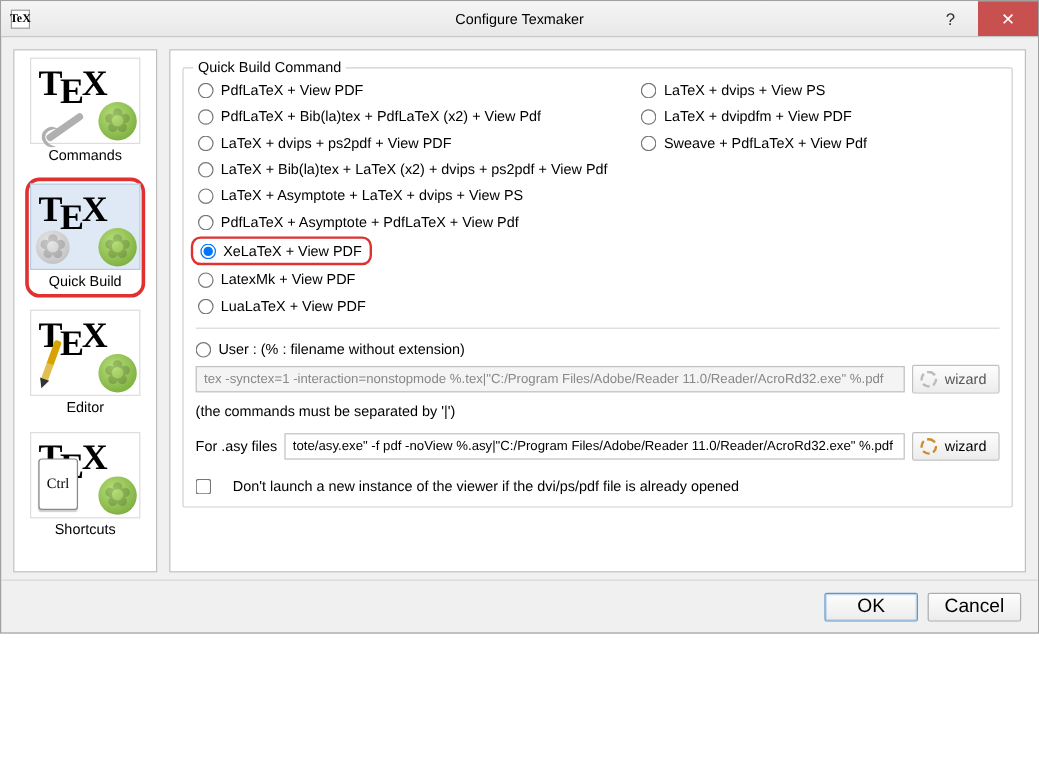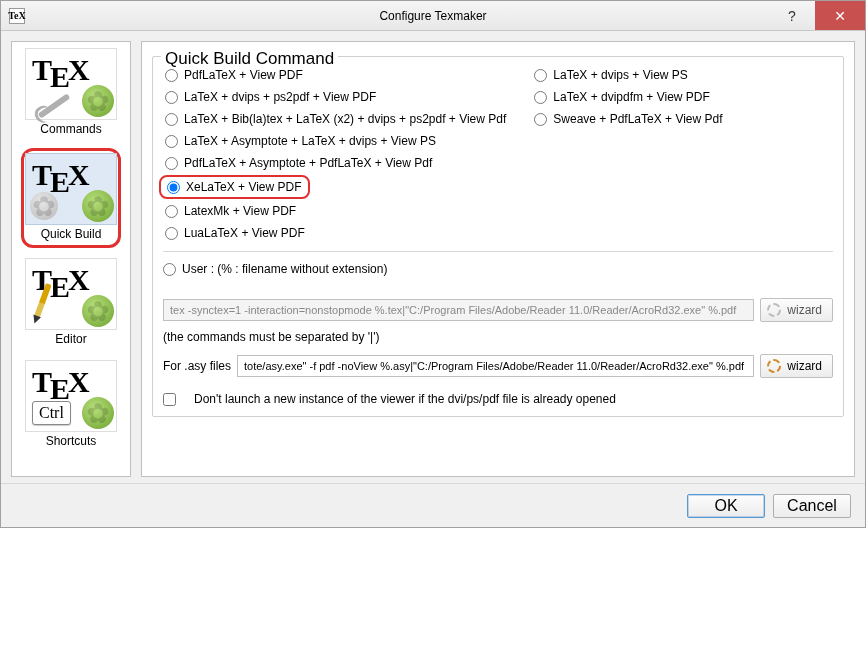--- a/index.html
+++ b/index.html
@@ -118,22 +118,22 @@
   }
   .tex-text .e { position: relative; top: 7px; }
   .tex-text .x { position: relative; }
   .ctrl-box {
     position: absolute;
     bottom: 6px; left: 6px;
     background: #fff;
     border: 1px solid #888;
     border-radius: 3px;
     font-family: "Segoe UI";
-    font-size: 16px;
-    padding: 2px 6px;
+    font-size: 12px;
+    padding: 13px 6px;
     box-shadow: 0 1px 1px rgba(0,0,0,.2);
   }
   .overlay-icon {
     position: absolute;
     bottom: 2px;
     width: 32px; height: 32px;
     display: flex;
     align-items: center;
     justify-content: center;
     font-size: 24px;
@@ -206,21 +206,21 @@
     border-radius: 2px;
     padding: 10px 10px 10px 10px;
     position: relative;
     margin-top: 6px;
   }
   .group > .legend {
     position: absolute;
     top: -8px; left: 8px;
     background: #fff;
     padding: 0 4px;
-    font-size: 17px;
+    font-size: 12px;
   }
   .radio-cols {
     display: flex;
     gap: 24px;
   }
   .radio-col {
     display: flex;
     flex-direction: column;
     gap: 6px;
   }
@@ -382,20 +382,24 @@
         <span class="legend">Quick Build Command</span>
 
         <div class="radio-cols">
           <div class="radio-col">
             <div class="radio-row">
               <input type="radio" name="qb" style="">
               <label>PdfLaTeX + View PDF</label>
             </div>
             <div class="radio-row">
               <input type="radio" name="qb" style="">
+              <label>PdfLaTeX + Bib(la)tex + PdfLaTeX (x2) + View Pdf</label>
+            </div>
+            <div class="radio-row">
+              <input type="radio" name="qb" style="">
               <label>LaTeX + dvips + ps2pdf + View PDF</label>
             </div>
             <div class="radio-row">
               <input type="radio" name="qb" style="">
               <label>LaTeX + Bib(la)tex + LaTeX (x2) + dvips + ps2pdf + View Pdf</label>
             </div>
             <div class="radio-row">
               <input type="radio" name="qb" style="">
               <label>LaTeX + Asymptote + LaTeX + dvips + View PS</label>
             </div>
@@ -433,21 +437,21 @@
           </div>
         </div>
 
         <hr class="sep">
 
         <div class="user-row">
           <input type="radio" name="qb" style="">
           <label>User : (% : filename without extension)</label>
         </div>
 
-        <div class="user-row" style="margin-top:22px;">
+        <div class="user-row" style="margin-top:6px;">
           <input class="cmd-input" readonly="" value="tex -synctex=1 -interaction=nonstopmode %.tex|&quot;C:/Program Files/Adobe/Reader 11.0/Reader/AcroRd32.exe&quot; %.pdf" style="">
           <button class="wizard-btn">
             <span class="wz-icon"></span>
             <span>wizard</span>
           </button>
         </div>
 
         <div class="hint">(the commands must be separated by '|')</div>
 
         <div class="asy-row">

